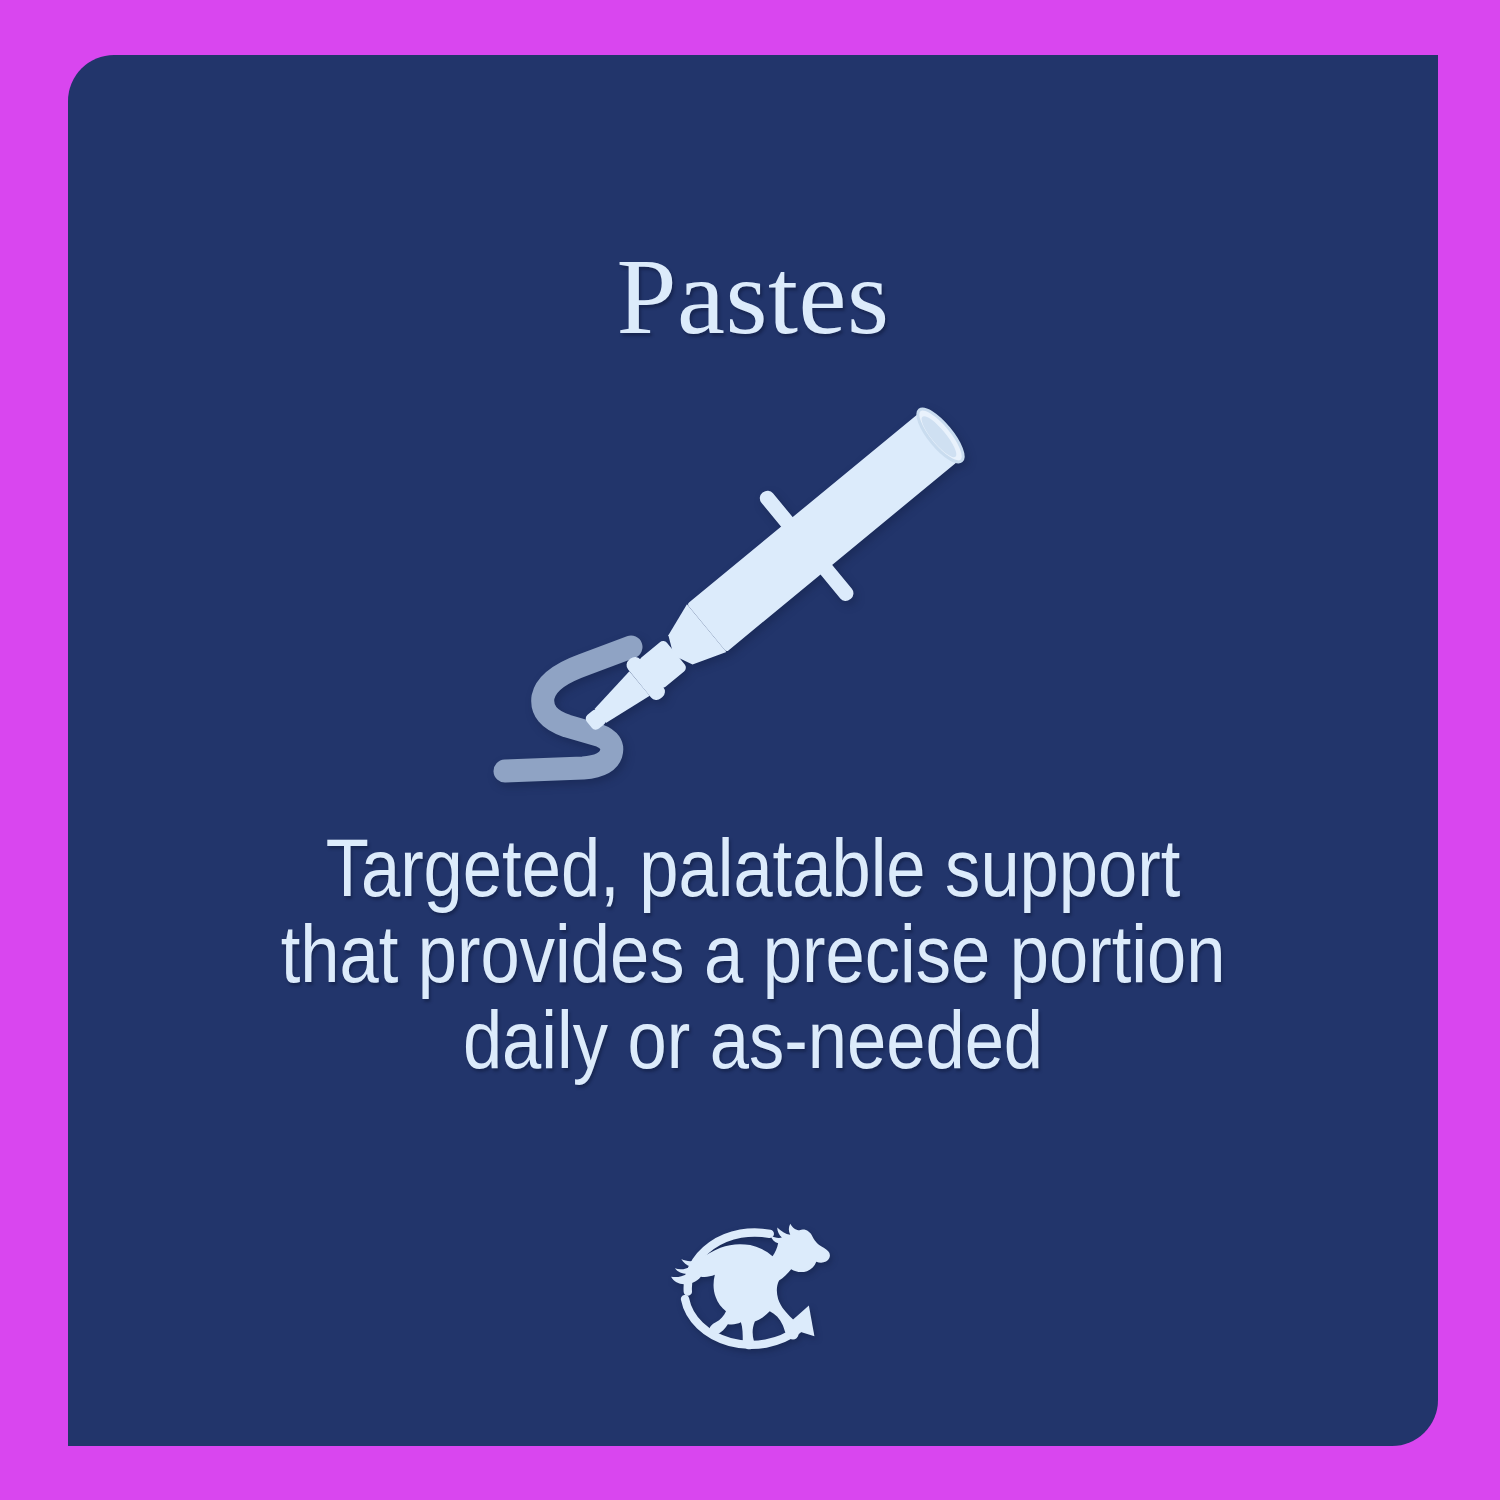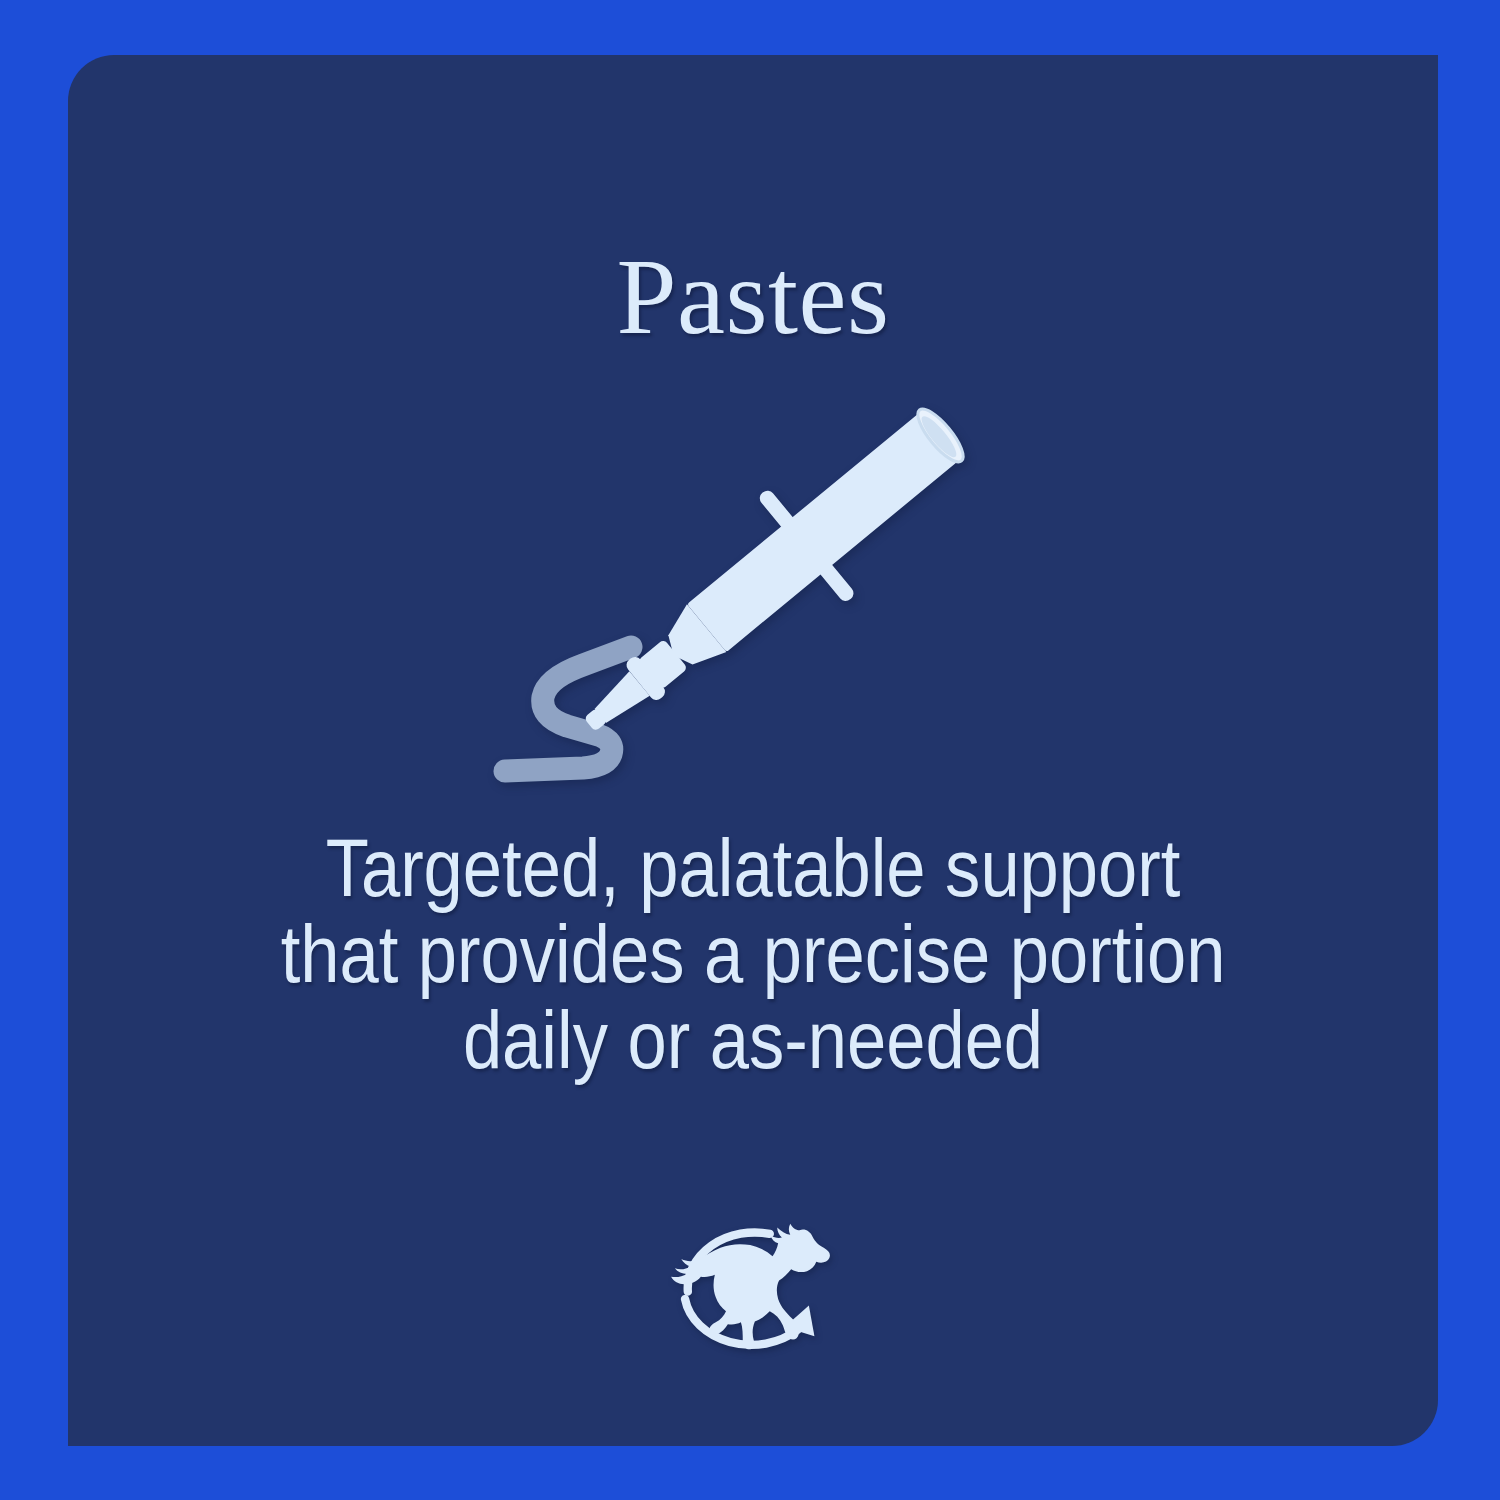--- a/index.html
+++ b/index.html
@@ -11,21 +11,21 @@
     height: 1500px;
     background: #d9e8fa;
     font-family: "Liberation Sans", sans-serif;
     overflow: hidden;
   }
 
   .page {
     position: relative;
     width: 1500px;
     height: 1500px;
-    background: #1d4ed8;
+    background: #d946ef;
   }
 
   
   .card {
     position: absolute;
     left: 68px;
     top: 55px;
     width: 1370px;
     height: 1391px;
     background: #22356b;

